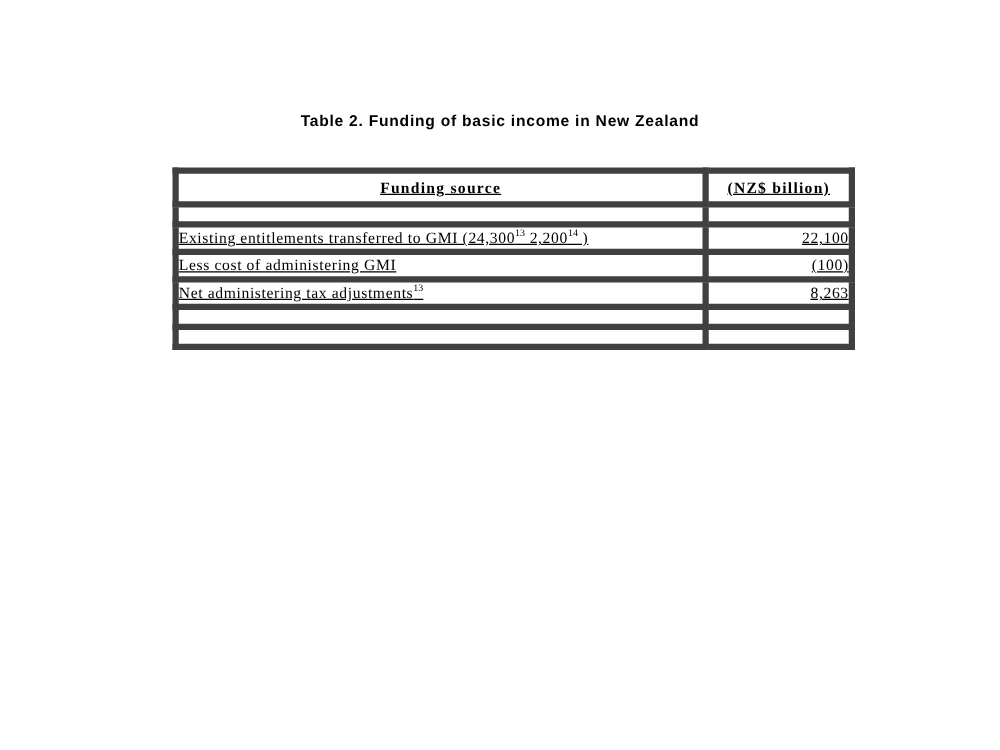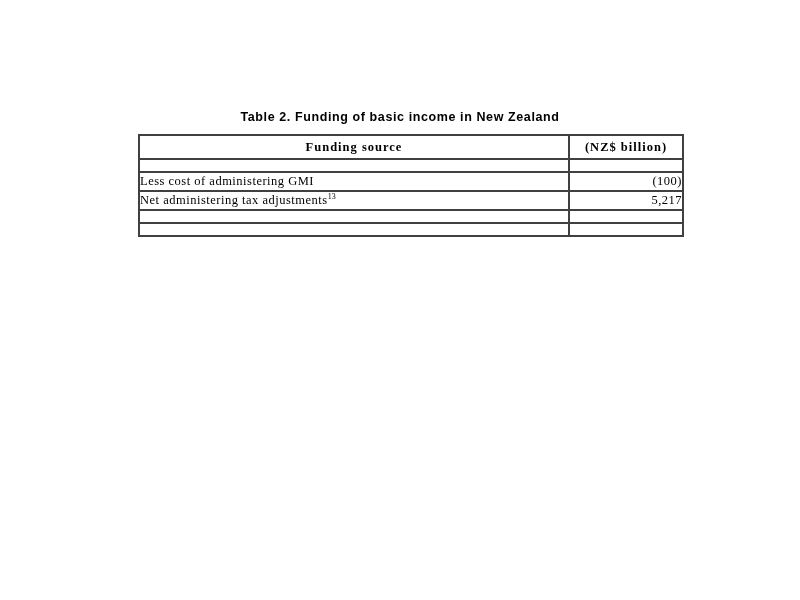--- a/index.html
+++ b/index.html
@@ -28,41 +28,41 @@
     position: absolute;
     top: 90px;
     left: 0;
     width: 800px;
     text-align: center;
     font-family: "Liberation Sans", sans-serif;
     font-weight: bold;
     font-size: 12.5px;
     letter-spacing: 0.6px;
     color: #000;
-    margin-top: 20px;
   }
 
   .table-wrap {
     position: absolute;
     top: 134px;
     left: 138px;
     width: 546px;
   }
 
   table.funding {
     border-collapse: collapse;
     width: 546px;
     font-size: 12.5px;
     letter-spacing: 0.5px;
   }
 
   table.funding td, table.funding th {
-    border: 2px solid #404040;
+    border: 5px solid #404040;
     padding: 0;
     vertical-align: middle;
+    text-decoration: underline;
   }
 
   th.col-head {
     text-align: center;
     font-weight: bold;
     letter-spacing: 1px;
     height: 22px;
     padding: 1px 4px 2px 4px;
     font-size: 12.5px;
   }
@@ -113,31 +113,35 @@
           <th class="col-head">Funding source</th>
           <th class="col-head" style="width:112px;">(NZ$ billion)</th>
         </tr>
       </thead>
       <tbody>
         <tr class="spacer">
           <td class="label"></td>
           <td class="value"></td>
         </tr>
 
+        <tr class="data">
+          <td class="label"><span class="nowrap"><span>Existing entitlements transferred to GMI (24,300</span><sup>13</sup><span> 2,200</span><sup>14</sup><span> )</span></span></td>
+          <td class="value">22,100</td>
+        </tr>
 
         <tr class="data">
           <td class="label">Less cost of administering GMI</td>
           <td class="value">(100)</td>
         </tr>
 
 
 
         <tr class="data">
           <td class="label"><span class="nowrap"><span>Net administering tax adjustments</span><sup>13</sup></span></td>
-          <td class="value">5,217</td>
+          <td class="value">8,263</td>
         </tr>
 
         <tr class="spacer">
           <td class="label"></td>
           <td class="value"></td>
         </tr>
 
 
         <tr class="spacer">
           <td class="label"></td>

